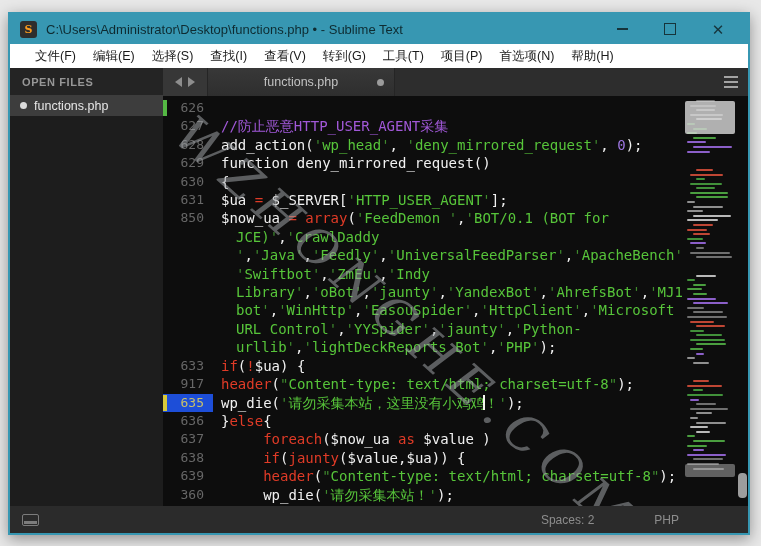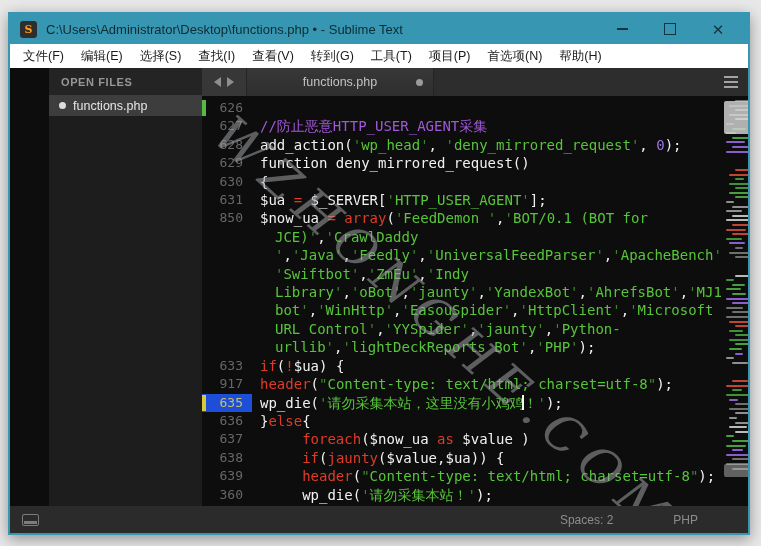--- a/index.html
+++ b/index.html
@@ -33,25 +33,25 @@
   .win-btn{
     width:48px;height:30px;display:flex;align-items:center;justify-content:center;
     color:#16343b;font-size:13px;
   }
   .glyph-min{width:11px;height:0;border-top:2px solid #16343b;display:inline-block;}
   .glyph-max{width:10px;height:10px;border:1.6px solid #16343b;display:inline-block;}
   .glyph-close{font-size:15px;line-height:1;}
   
   .menubar{
     height:24px;background:#ffffff;display:flex;align-items:center;
-    padding-left:6px;flex:none;gap:3px;
+    padding-left:18px;flex:none;gap:3px;
   }
   .menu-item{font-size:12.5px;color:#1a1a1a;padding:3px 7px;white-space:nowrap;}
   
-  .main{flex:1;display:flex;min-height:0;background:#0d0d0d;padding-left:39px;}
+  .main{flex:1;display:flex;min-height:0;background:#0d0d0d;}
   .sidebar{width:153px;flex:none;background:#1d1d1d;display:flex;flex-direction:column;}
   .sidebar-header{
     height:27px;background:#242424;display:flex;align-items:center;
     padding-left:12px;font-size:11px;font-weight:bold;letter-spacing:.6px;color:#979797;
   }
   .file-item{
     height:21px;background:#3d3d3d;display:flex;align-items:center;
     padding-left:10px;gap:7px;
   }
   .file-dot{width:7px;height:7px;border-radius:50%;background:#dcdcdc;flex:none;}
@@ -134,21 +134,21 @@
     height:27px;background:#2b2b2b;flex:none;display:flex;align-items:center;
     padding:0 0 0 12px;font-size:12px;color:#8d8d8d;
   }
   .panel-icon{
     width:15px;height:10px;border:1px solid #7c7c7c;border-radius:2px;
     margin-right:10px;flex:none;position:relative;
   }
   .panel-icon:after{
     content:"";position:absolute;left:1px;right:1px;bottom:1px;height:3px;background:#7c7c7c;
   }
-  .status-right{margin-left:auto;display:flex;gap:60px;padding-right:50px;}
+  .status-right{margin-left:auto;display:flex;gap:60px;padding-right:69px;}
 </style>
 </head>
 <body>
 
 <div class="window">
 
   <div class="titlebar">
     <div class="app-icon">S</div>
     <div class="title-text">C:\Users\Administrator\Desktop\functions.php • - Sublime Text</div>
     <div class="win-controls">

